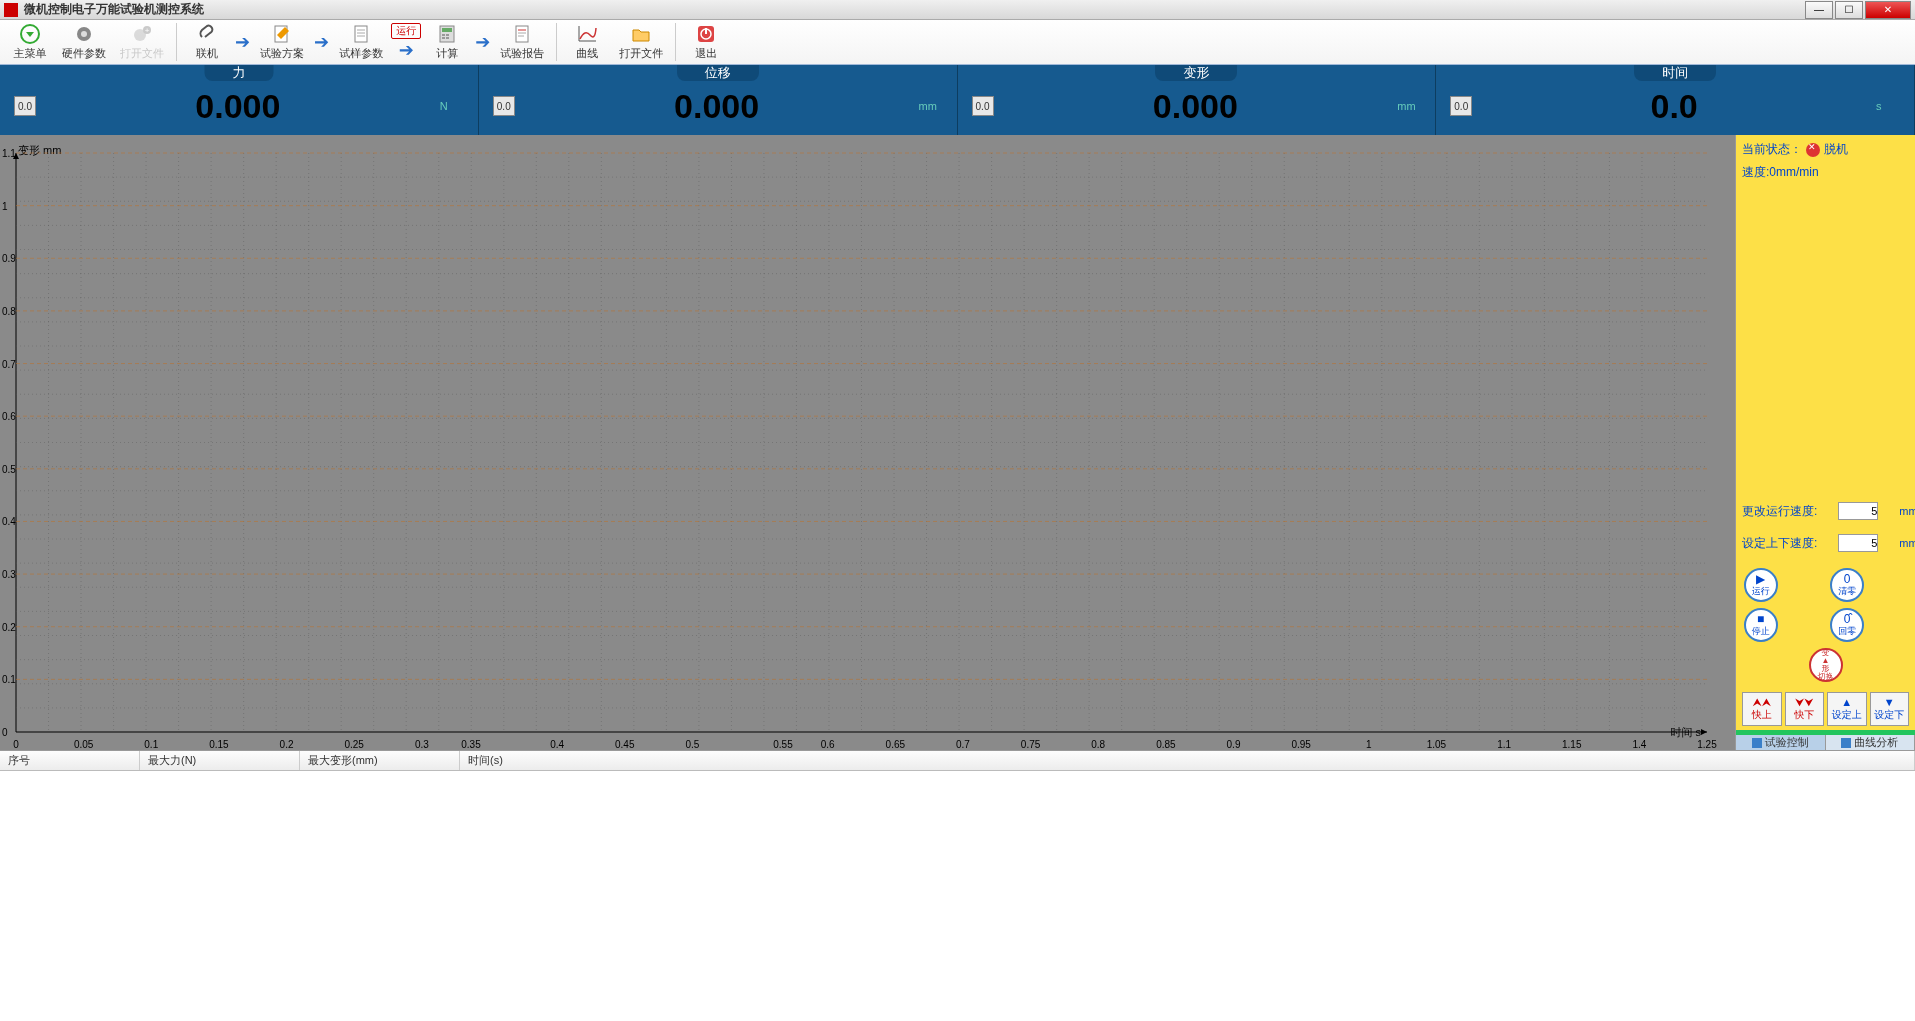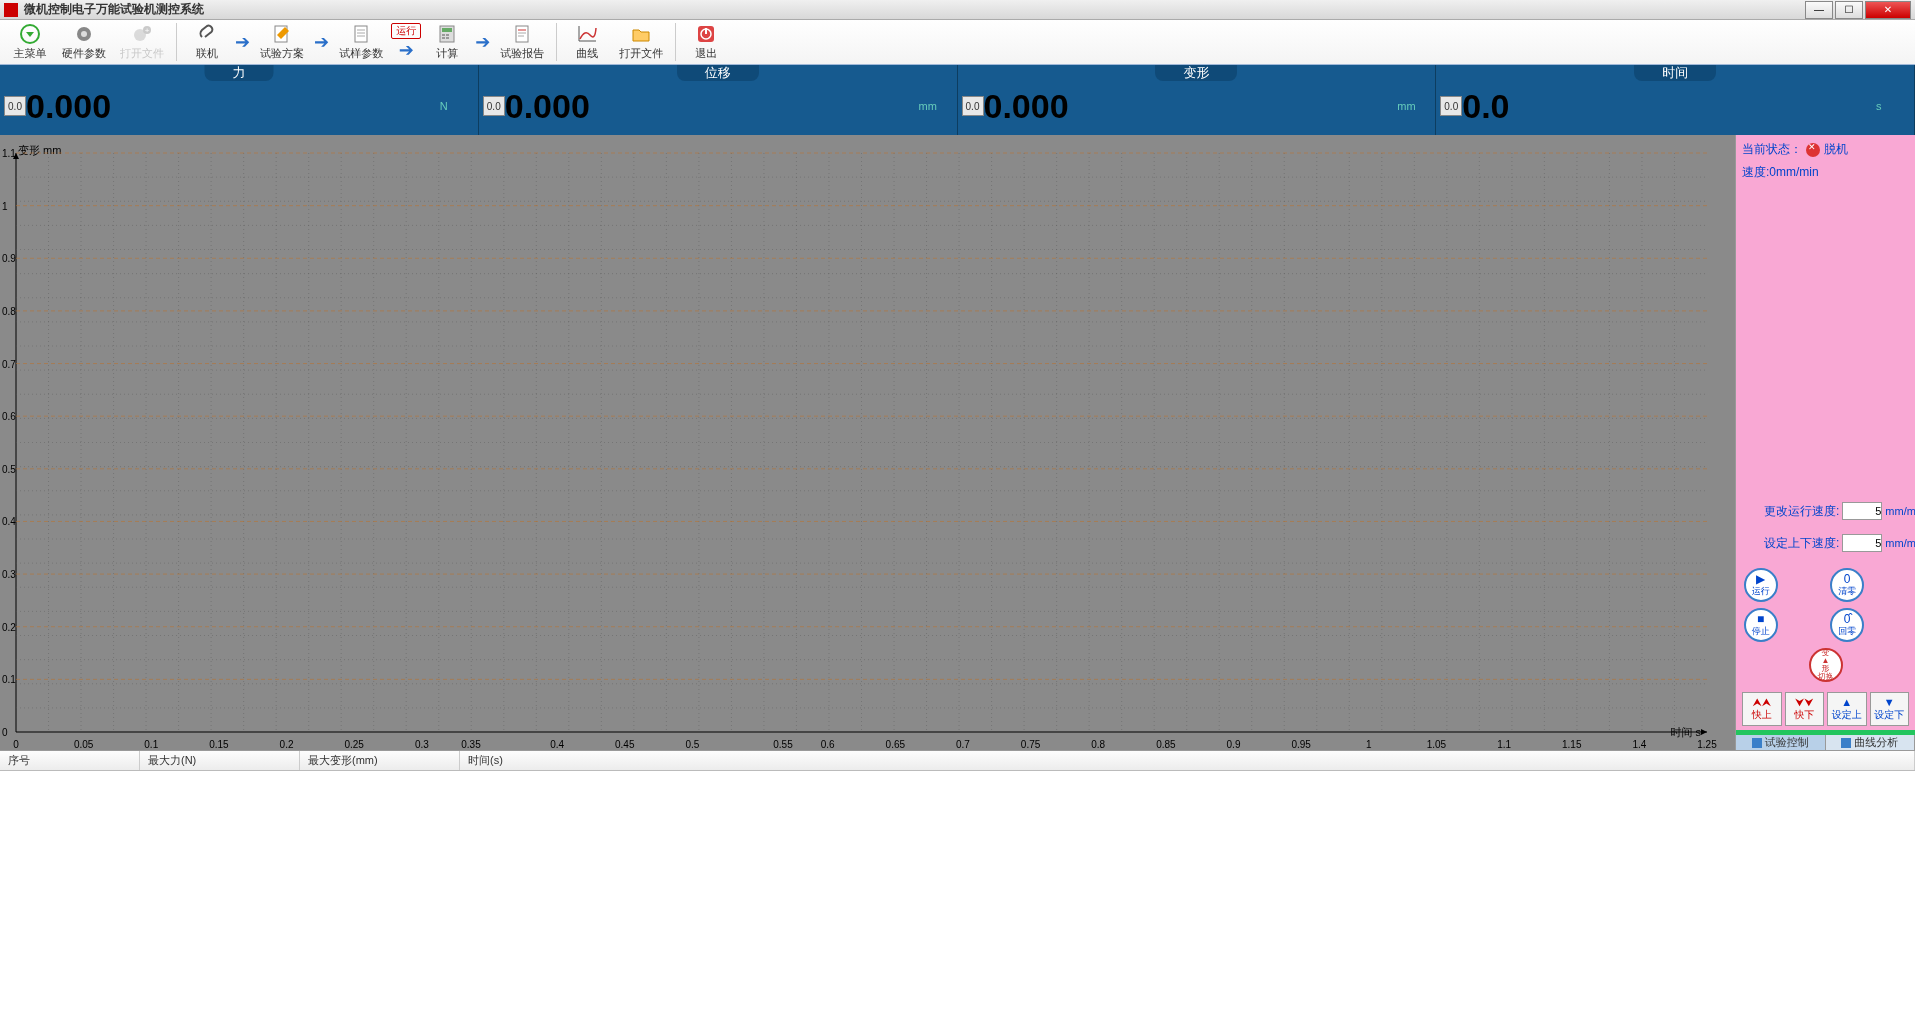--- a/index.html
+++ b/index.html
@@ -19,44 +19,44 @@
 .tb-icon { width: 22px; height: 22px; display: flex; align-items: center; justify-content: center; }
 .tb-label { font-size: 11px; color: #333; margin-top: 1px; }
 .tb-sep { width: 1px; height: 38px; background: #ccc; margin: 0 4px; }
 .tb-arrow { color: #2a6fc9; font-size: 18px; padding: 0 2px; }
 .tb-run-badge { font-size: 10px; color: #c00; border: 1px solid #c00; padding: 0 4px; border-radius: 2px; }
 
 
 .readout { height: 70px; background: #165a8f; display: flex; color: #fff; }
 .ro-cell { flex: 1; position: relative; border-right: 1px solid #0d3d60; display: flex; flex-direction: column; }
 .ro-tab { position: absolute; top: 0; left: 50%; transform: translateX(-50%); background: #0f4a78; padding: 0 28px 0 28px; font-size: 13px; height: 16px; line-height: 16px; border-radius: 0 0 8px 8px; }
-.ro-body { flex: 1; display: flex; align-items: center; padding: 14px 8px 2px 4px; }
+.ro-body { flex: 1; display: flex; align-items: center; padding: 14px 8px 2px 14px; }
 .ro-zero { width: 22px; height: 20px; background: #e8e8e8; border: 1px solid #888; color: #333; font-size: 10px; display: flex; align-items: center; justify-content: center; cursor: pointer; }
-.ro-val { flex: 1; font-size: 34px; font-weight: bold; font-family: Arial, sans-serif; color: #000; }
+.ro-val { flex: 1; text-align: center; font-size: 34px; font-weight: bold; font-family: Arial, sans-serif; color: #000; }
 .ro-unit { font-size: 11px; color: #6cb; width: 30px; }
 
 
 .main { display: flex; height: 615px; }
 .chart { flex: 1; background: #8a8a8a; position: relative; }
 .chart-ylabel { position: absolute; top: 8px; left: 18px; font-size: 11px; color: #000; }
 .chart-xlabel { position: absolute; bottom: 10px; right: 34px; font-size: 11px; color: #000; }
 .chart svg { position: absolute; inset: 0; }
 .tick-y { position: absolute; left: 2px; font-size: 10px; color: #000; transform: translateY(-50%); }
 .tick-x { position: absolute; bottom: 0; font-size: 10px; color: #000; transform: translateX(-50%); }
 
 
-.side { width: 180px; background: #f9a8d4; border-left: 1px solid #999; display: flex; flex-direction: column; font-size: 12px; }
+.side { width: 180px; background: #fde047; border-left: 1px solid #999; display: flex; flex-direction: column; font-size: 12px; }
 .side-top { padding: 6px; color: #04c; }
 .side-row { display: flex; align-items: center; margin-bottom: 6px; }
 .status-ico { width: 14px; height: 14px; background: #d33; border-radius: 50%; margin: 0 4px; position: relative; }
 .status-ico::after { content: "✕"; color: #fff; font-size: 9px; position: absolute; left: 2px; top: -1px; }
 .side-speed { color: #04c; }
 .side-spacer { flex: 1; }
 .side-inputs { padding: 4px 6px; }
-.side-input-row { display: flex; align-items: center; margin-bottom: 6px; gap: 3px; margin-left: 22px; }
+.side-input-row { display: flex; align-items: center; margin-bottom: 6px; gap: 21px; }
 .side-input-row label { color: #04c; flex: 0 0 auto; }
 .side-input-row input { width: 40px; text-align: right; border: 1px solid #999; height: 18px; font-size: 11px; }
 .side-input-row .unit { color: #04c; font-size: 11px; }
 .side-input-row button { font-size: 11px; padding: 0 4px; }
 .ctrl-grid { display: flex; flex-wrap: wrap; gap: 6px; padding: 6px; justify-content: space-around; }
 .ctrl-btn { width: 34px; height: 34px; border: 2px solid #3a7fc9; border-radius: 50%; background: #fff; display: flex; flex-direction: column; align-items: center; justify-content: center; cursor: pointer; font-size: 9px; color: #04c; }
 .ctrl-btn .sym { font-size: 12px; line-height: 1; }
 .rect-grid { display: flex; gap: 3px; padding: 4px 6px; }
 .rect-btn { flex: 1; height: 34px; border: 1px solid #999; background: #f5f5f5; display: flex; flex-direction: column; align-items: center; justify-content: center; cursor: pointer; font-size: 10px; color: #c00; }
 .rect-btn.blue { color: #04c; }

